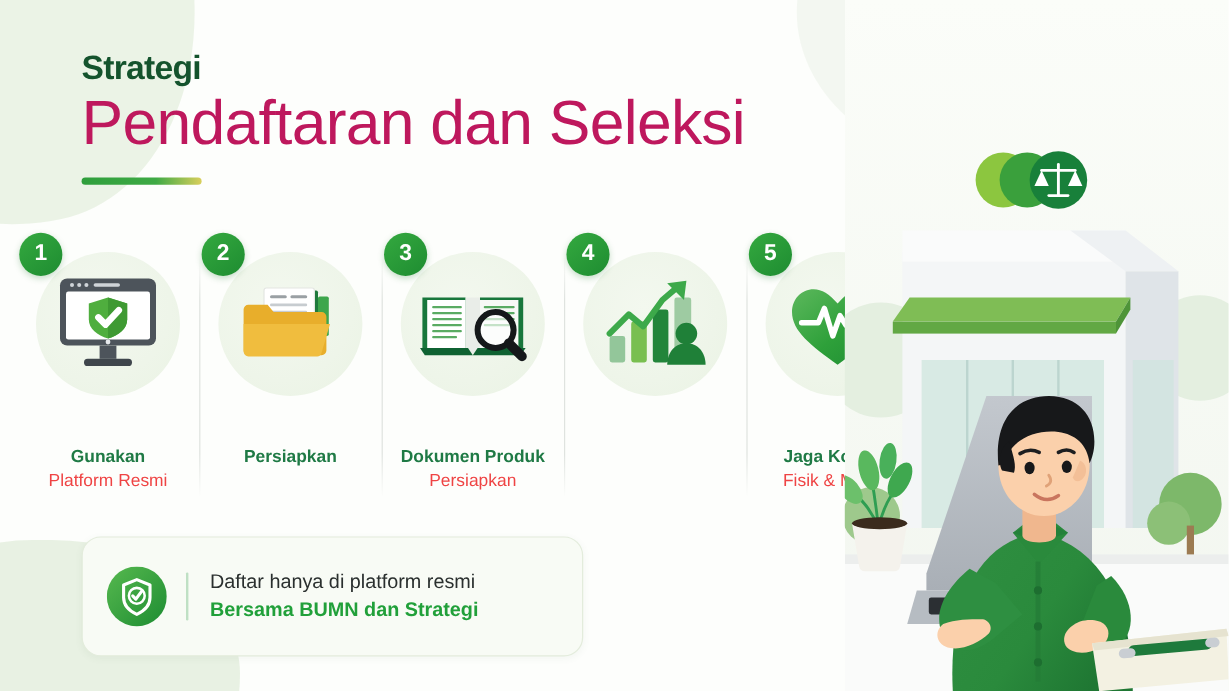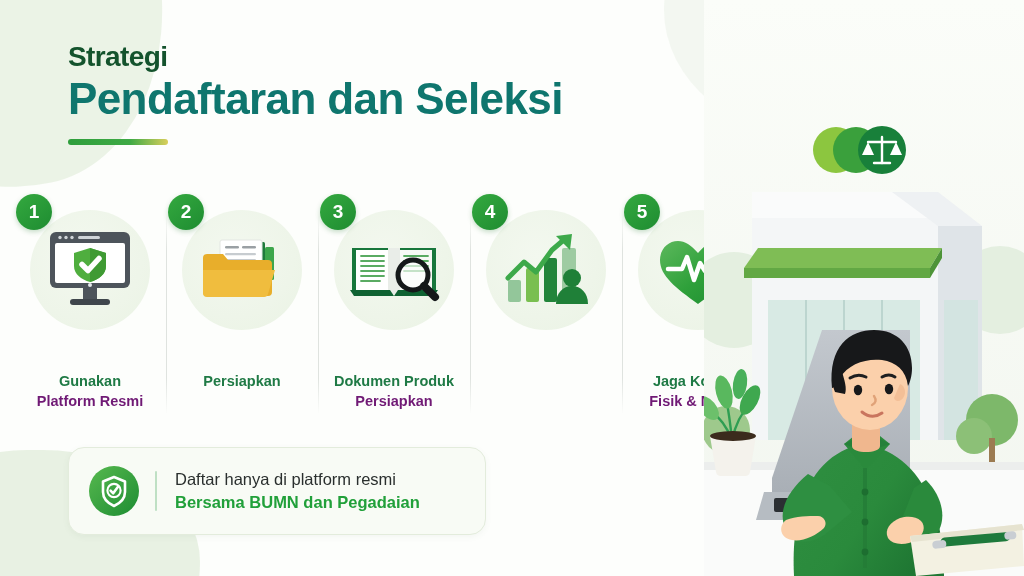--- a/index.html
+++ b/index.html
@@ -24,21 +24,21 @@
     opacity:.9;
   }
   .blob-tr {
     right:40px; top:-120px; width:320px; height:260px;
     background:#f1f6ee; border-radius:50%; opacity:.85;
   }
 
   
   .header { position:absolute; left:68px; top:42px; }
   .title-1 { font-size:28px; font-weight:700; color:#14532d; letter-spacing:-.6px; line-height:1.06; }
-  .title-2 { font-size:44px; font-weight:700; color:#0f766e; letter-spacing:-.6px; line-height:1.12; margin-top:2px; }
+  .title-2 { font-size:52px; font-weight:400; color:#be185d; letter-spacing:-.6px; line-height:1.12; margin-top:2px; }
   .accent-bar {
     margin-top:16px; width:100px; height:6px; border-radius:3px;
     background:linear-gradient(90deg,#2e9e3c 0%,#3faa45 62%,#d9cf5c 100%);
   }
 
   
   .steps { position:absolute; left:14px; top:196px; width:760px; display:flex; }
   .step { position:relative; flex:1 1 0; display:flex; flex-direction:column; align-items:center; }
   .step + .step::before {
     content:""; position:absolute; left:0; top:18px; width:1px; height:200px;
@@ -51,25 +51,25 @@
   }
   .badge {
     position:absolute; left:-12px; top:-14px; width:36px; height:36px; border-radius:50%;
     background:linear-gradient(140deg,#34a93f 0%,#1e8c31 100%);
     color:#fff; font-size:19px; font-weight:700; line-height:36px; text-align:center;
     box-shadow:0 2px 5px rgba(30,120,45,.25); z-index:4;
   }
   .icon-art { position:absolute; inset:0; display:flex; align-items:center; justify-content:center; }
   .caption { margin-top:40px; text-align:center; line-height:1.36; }
   .cap-1 { font-size:14.5px; font-weight:700; color:#1f7a45; }
-  .cap-2 { font-size:14.5px; font-weight:700; color:#701a75; }
+  .cap-2 { font-size:14.5px; font-weight:400; color:#ef4444; }
 
   
   .callout {
-    position:absolute; left:68px; top:447px; width:418px; height:88px;
+    position:absolute; left:68px; top:447px; width:418px; height:100px;
     background:#f8fbf5; border:1px solid #e3ecdc; border-radius:16px;
     display:flex; align-items:center; padding:0 20px;
     box-shadow:0 2px 6px rgba(90,120,90,.06);
   }
   .callout-badge { width:50px; height:50px; flex:0 0 50px; }
   .callout-sep { width:2px; height:40px; background:#bfe0c4; margin:0 18px 0 16px; border-radius:1px; }
   .callout-l1 { font-size:16.5px; color:#2a2f2e; line-height:1.42; }
   .callout-l2 { font-size:16.5px; color:#21a03a; font-weight:700; line-height:1.42; }
 
   
@@ -236,21 +236,21 @@
         </defs>
         <circle cx="25" cy="25" r="25" fill="url(#cg)"></circle>
         <path d="M25 11 L36 15.5 V26 c0 7.5 -5.5 11.5 -11 14 c-5.5 -2.5 -11 -6.5 -11 -14 V15.5 z" fill="none" stroke="#ffffff" stroke-width="2.6" stroke-linejoin="round"></path>
         <circle cx="25" cy="24.5" r="6.6" fill="none" stroke="#ffffff" stroke-width="2.1"></circle>
         <path d="M21.6 24.6 L24.2 27.3 L29 20.8" stroke="#ffffff" stroke-width="2.6" fill="none" stroke-linecap="round" stroke-linejoin="round"></path>
       </svg>
     </div>
     <div class="callout-sep"></div>
     <div>
       <div class="callout-l1">Daftar hanya di platform resmi</div>
-      <div class="callout-l2">Bersama BUMN dan Pegadaian</div>
+      <div class="callout-l2">Bersama BUMN dan Strategi</div>
     </div>
   </div>
 
   <div class="illus">
     <svg width="320" height="576" viewBox="0 0 320 576">
       <defs>
         <linearGradient id="shirtg" x1="0" y1="0" x2="1" y2="0.6">
           <stop offset="0%" stop-color="#2f8f41"></stop>
           <stop offset="60%" stop-color="#2a8a3c"></stop>
           <stop offset="100%" stop-color="#1f7733"></stop>

